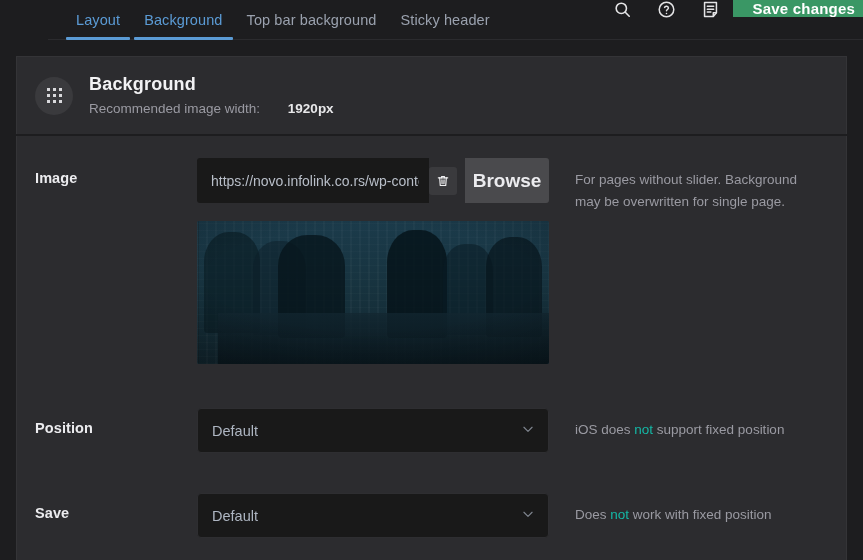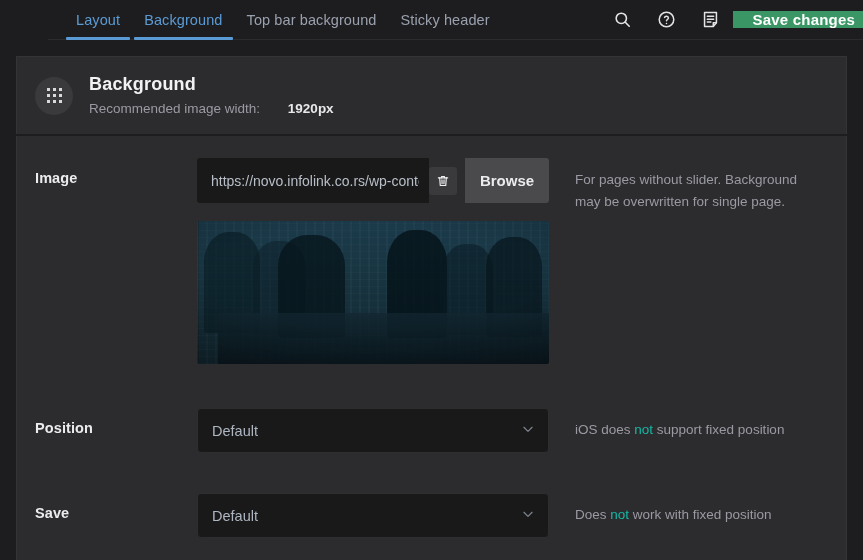--- a/index.html
+++ b/index.html
@@ -37,21 +37,21 @@
     position: absolute;
     left: 2px; right: 2px; bottom: -1px;
     height: 3px;
     background: #5b9bd5;
     border-radius: 1px;
   }
 
   .topbar-right {
     margin-left: auto;
     display: flex;
-    align-items: center;
+    align-items: flex-start;
   }
   .icon-btn {
     width: 44px;
     display: flex; align-items: center; justify-content: center;
     color: #e4e4e6;
     cursor: pointer;
   }
   .save-btn {
     background: #3a9765;
     color: #ffffff;
@@ -167,21 +167,21 @@
     background: #3a3a3d;
     border-radius: 3px;
     display: flex; align-items: center; justify-content: center;
     cursor: pointer;
     flex: 0 0 28px;
   }
   .browse-btn {
     flex: 0 0 84px;
     background: #4a4a4d;
     color: #ececef;
-    font-size: 15px;
+    font-size: 19px;
     font-weight: bold;
     display: flex; align-items: center; justify-content: center;
     cursor: pointer;
   }
 
   
   .preview {
     margin-top: 18px;
     width: 352px; height: 143px;
     border-radius: 2px;

